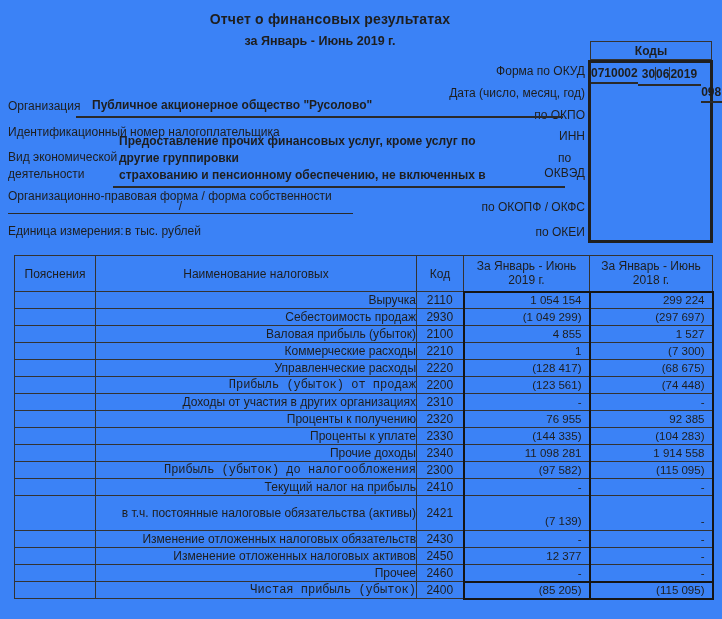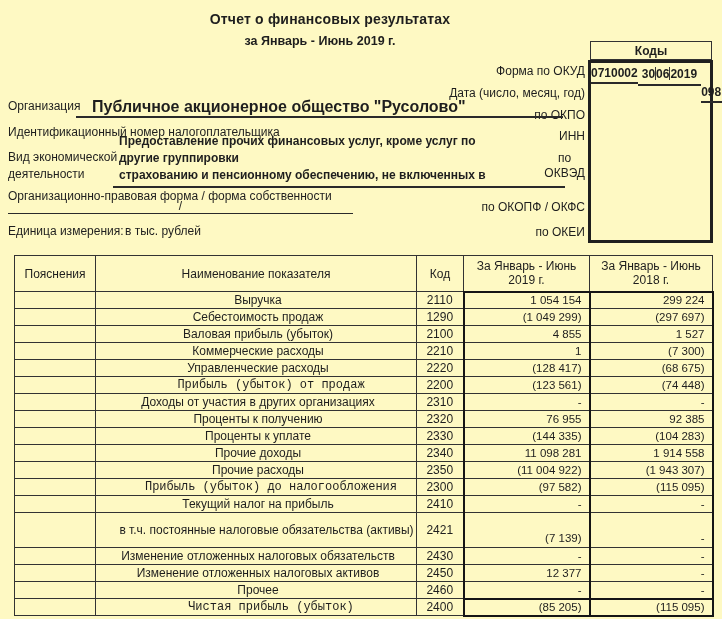--- a/index.html
+++ b/index.html
@@ -1,21 +1,21 @@
 <!DOCTYPE html>
 <html><head>
 <meta charset="utf-8">
 <style>
   * { box-sizing: border-box; }
   html,body { margin:0; padding:0; }
   body {
     width:722px; height:619px; background:#ffffff; color:#1e1e1e;
     font-family:"Liberation Sans", sans-serif;
   }
-  .page { position:relative; width:722px; height:619px; overflow:hidden; background:#fef9c3; }
+  .page { position:relative; width:722px; height:619px; overflow:hidden; background:#3b82f6; }
 
   .title    { position:absolute; top:11px; left:0; width:660px; text-align:center; font-weight:bold; font-size:14px; letter-spacing:.2px; }
   .subtitle { position:absolute; top:34px; left:0; width:640px; text-align:center; font-weight:bold; font-size:12.5px; }
 
   
   .kody-cell { position:absolute; left:590px; top:41px; width:122px; height:19px;
                border:1px solid #333; display:flex; align-items:center; justify-content:center;
                font-weight:bold; font-size:12px; }
   .codes { position:absolute; left:588px; top:60px; width:125px; height:183px;
            border:3px solid #1f1f1f; display:flex; font-size:12px; }
@@ -29,34 +29,34 @@
   .r-okved { height:40px; }
   .r-okopf { height:29px; padding:4px; }
   .dcell { flex:1; height:100%; display:flex; align-items:center; justify-content:center; border-right:1px solid #333; }
   .dcell:last-child { border-right:none; }
 
   
   .rlabel { position:absolute; right:137px; font-size:12px; white-space:nowrap; text-align:right; }
 
   
   .flabel { position:absolute; font-size:12px; white-space:nowrap; }
-  .fvalue-b { position:absolute; font-size:16px; font-weight:bold; white-space:nowrap; }
+  .fvalue-b { position:absolute; font-size:12px; font-weight:bold; white-space:nowrap; }
   .uline { position:absolute; height:1.5px; background:#2a2a2a; }
   .act-lines { position:absolute; left:119px; top:133px; font-size:12px; font-weight:bold; line-height:17px; }
   .slash-line { position:absolute; left:8px; top:199px; width:345px; height:15px;
                 border-bottom:1.5px solid #2a2a2a; text-align:center; font-size:12px; }
 
   
   .tbl-wrap { position:absolute; left:14px; top:255px; }
   table { border-collapse:collapse; table-layout:fixed; width:698px; }
   td, th { border:1px solid #333; padding:0; font-weight:normal; overflow:hidden; }
   thead th { height:36px; font-size:12px; text-align:center; vertical-align:middle; line-height:14px; }
   tbody td { height:17px; font-size:12px; vertical-align:middle; }
   tr.tall td { height:35px; }
-  .c-name { text-align:center; padding-left:4px; line-height:14px;margin-left:48px; }
+  .c-name { text-align:right; padding-left:4px; line-height:14px;margin-left:48px; }
   .c-name.ind1 { padding-left:30px;font-family:Liberation Mono, monospace; }
   .c-name.ind2 { padding-left:21px; }
   .c-code { text-align:center; }
   .c-val  { text-align:right; padding-right:7px; font-size:11.5px; }
   td.v1 { border-left:2px solid #151515; }
   td.v2 { border-left:2px solid #151515; border-right:2px solid #151515; }
   tbody tr:first-child td.c-val { border-top:2px solid #151515; }
   tbody tr:last-child  td.c-val { border-top:2px solid #151515; border-bottom:2px solid #151515; }
   tr.tall td.c-val { vertical-align:bottom; padding-bottom:3px; }
 </style>
@@ -123,21 +123,21 @@
       <colgroup>
         <col style="width:81px">
           <col style="width:321px">
           <col style="width:47px">
           <col style="width:126px">
           <col style="width:123px">
       </colgroup>
       <thead>
         <tr>
           <th>Пояснения</th>
-          <th>Наименование показателя</th>
+          <th>Наименование налоговых</th>
           <th>Код</th>
           <th>
             <div>За Январь - Июнь</div>
             <div>2019 г.</div>
           </th>
           <th>
             <div>За Январь - Июнь</div>
             <div>2018 г.</div>
           </th>
         </tr>
@@ -146,21 +146,21 @@
           <tr>
             <td class="c-expl"></td>
             <td class="c-name">Выручка</td>
             <td class="c-code">2110</td>
             <td class="c-val v1">1 054 154</td>
             <td class="c-val v2">299 224</td>
           </tr>
           <tr>
             <td class="c-expl"></td>
             <td class="c-name">Себестоимость продаж</td>
-            <td class="c-code">1290</td>
+            <td class="c-code">2930</td>
             <td class="c-val v1">(1 049 299)</td>
             <td class="c-val v2">(297 697)</td>
           </tr>
           <tr>
             <td class="c-expl"></td>
             <td class="c-name">Валовая прибыль (убыток)</td>
             <td class="c-code">2100</td>
             <td class="c-val v1">4 855</td>
             <td class="c-val v2">1 527</td>
           </tr>
@@ -208,27 +208,20 @@
           </tr>
           <tr>
             <td class="c-expl"></td>
             <td class="c-name">Прочие доходы</td>
             <td class="c-code">2340</td>
             <td class="c-val v1">11 098 281</td>
             <td class="c-val v2">1 914 558</td>
           </tr>
           <tr>
             <td class="c-expl"></td>
-            <td class="c-name">Прочие расходы</td>
-            <td class="c-code">2350</td>
-            <td class="c-val v1">(11 004 922)</td>
-            <td class="c-val v2">(1 943 307)</td>
-          </tr>
-          <tr>
-            <td class="c-expl"></td>
             <td class="c-name ind1">Прибыль (убыток) до налогообложения</td>
             <td class="c-code">2300</td>
             <td class="c-val v1">(97 582)</td>
             <td class="c-val v2">(115 095)</td>
           </tr>
           <tr>
             <td class="c-expl"></td>
             <td class="c-name">Текущий налог на прибыль</td>
             <td class="c-code">2410</td>
             <td class="c-val v1">-</td>

